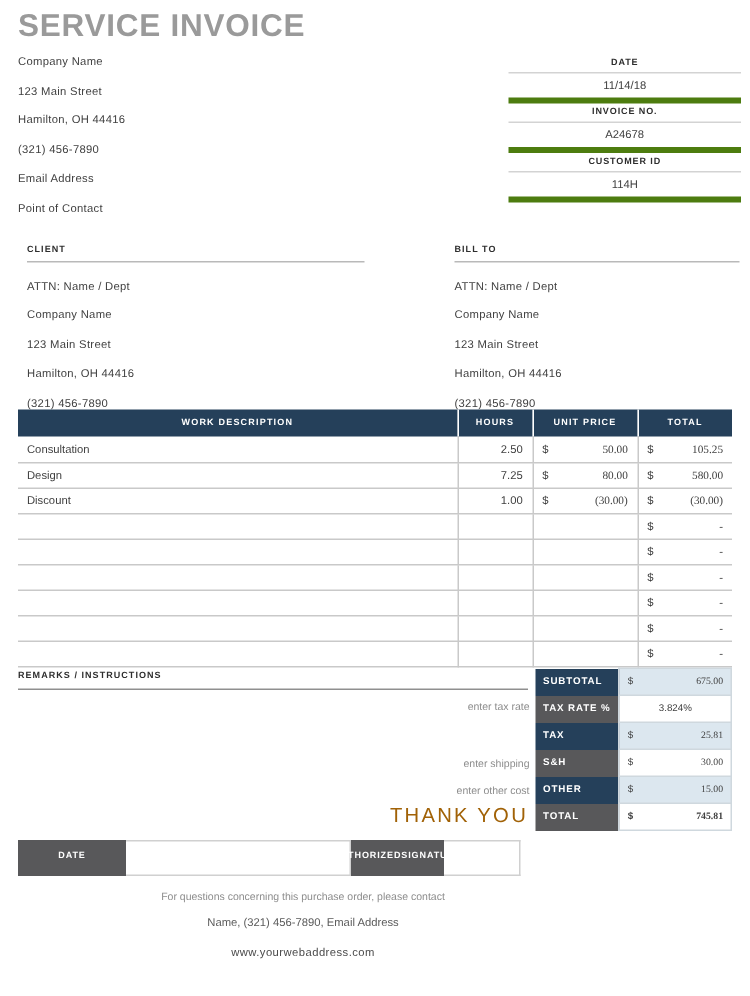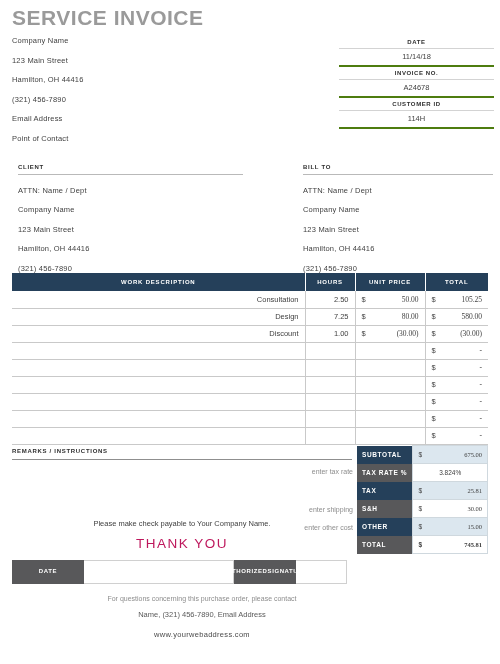--- a/index.html
+++ b/index.html
@@ -23,21 +23,21 @@
 
   
   .meta { position: absolute; right: 6px; top: 36px; width: 155px; }
   .meta-row { text-align: center; }
   .meta-label {
     font-size: 6px; font-weight: bold; letter-spacing: .6px;
     color: #2e2e2e; padding: 3px 0 3px;
   }
   .meta-value {
     font-size: 7.5px; color: #3f3f3f; padding: 3px 0 4px;
-    border-top: 1px solid #d3d3d3; border-bottom: 2px solid #4d7c0f;
+    border-top: 1px solid #d3d3d3; border-bottom: 4px solid #4d7c0f;
   }
 
   
   .party { position: absolute; top: 164px; }
   .party.client { left: 18px; width: 225px; }
   .party.billto { left: 303px; width: 190px; }
   .party-head {
     font-size: 6px; font-weight: bold; letter-spacing: .7px;
     color: #2e2e2e; padding-bottom: 4px; border-bottom: 1px solid #b9b9b9;
   }
@@ -52,42 +52,42 @@
     border-right: 1px solid #ffffff;
   }
   .items th:last-child { border-right: none; }
   .items td {
     font-size: 7.5px; color: #3f3f3f; height: 17px;
     border-bottom: 1px solid #c9c9c9;
     border-right: 1px solid #c9c9c9;
     padding: 0 6px;
   }
   .items td:last-child { border-right: none; }
-  .col-desc { width: 293px; text-align: right; }
+  .col-desc { width: 293px; }
   .col-hours { width: 50px; text-align: right; }
   .col-unit { width: 70px; }
   .col-total { width: 63px; }
   .money { display: flex; justify-content: space-between; }
   .money .cur { color: #3f3f3f; }
   .money .amt { color: #3f3f3f; font-family: Liberation Serif, serif; }
   .dash { color: #8d8d8d; }
 
   
   .remarks-head {
     position: absolute; left: 12px; top: 448px; width: 340px;
     font-size: 6px; font-weight: bold; letter-spacing: .7px; color: #2e2e2e;
     padding-bottom: 5px; border-bottom: 1px solid #8f8f8f;
   }
   .payable {
     position: absolute; left: 12px; top: 519px; width: 340px;
     text-align: center; font-size: 7.5px; color: #3f3f3f;
   }
   .thankyou {
     position: absolute; left: 12px; top: 536px; width: 340px;
-    text-align: center; font-size: 13.5px; letter-spacing: 1.5px; color: #be185d;
+    text-align: right; font-size: 13.5px; letter-spacing: 1.5px; color: #a16207;
   }
 
   
   .hint { position: absolute; font-size: 7px; color: #8d8d8d; text-align: right; width: 80px; }
   .hint.tax { left: 273px; top: 468px; }
   .hint.ship { left: 273px; top: 506px; }
   .hint.other { left: 273px; top: 524px; }
 
   
   .totals { position: absolute; left: 357px; top: 445px; width: 131px; border-collapse: collapse; }
@@ -289,21 +289,20 @@
             <span class="money">
               <span class="cur">$</span>
               <span class="amt dash">-</span>
             </span>
           </td>
         </tr>
       </tbody>
   </table>
 
   <div class="remarks-head">REMARKS / INSTRUCTIONS</div>
-  <div class="payable">Please make check payable to Your Company Name.</div>
   <div class="thankyou">THANK YOU</div>
 
   <div class="hint tax">enter tax rate</div>
   <div class="hint ship">enter shipping</div>
   <div class="hint other">enter other cost</div>
 
   <table class="totals">
     <tbody>
         <tr>
           <td class="tl navy">SUBTOTAL</td>

